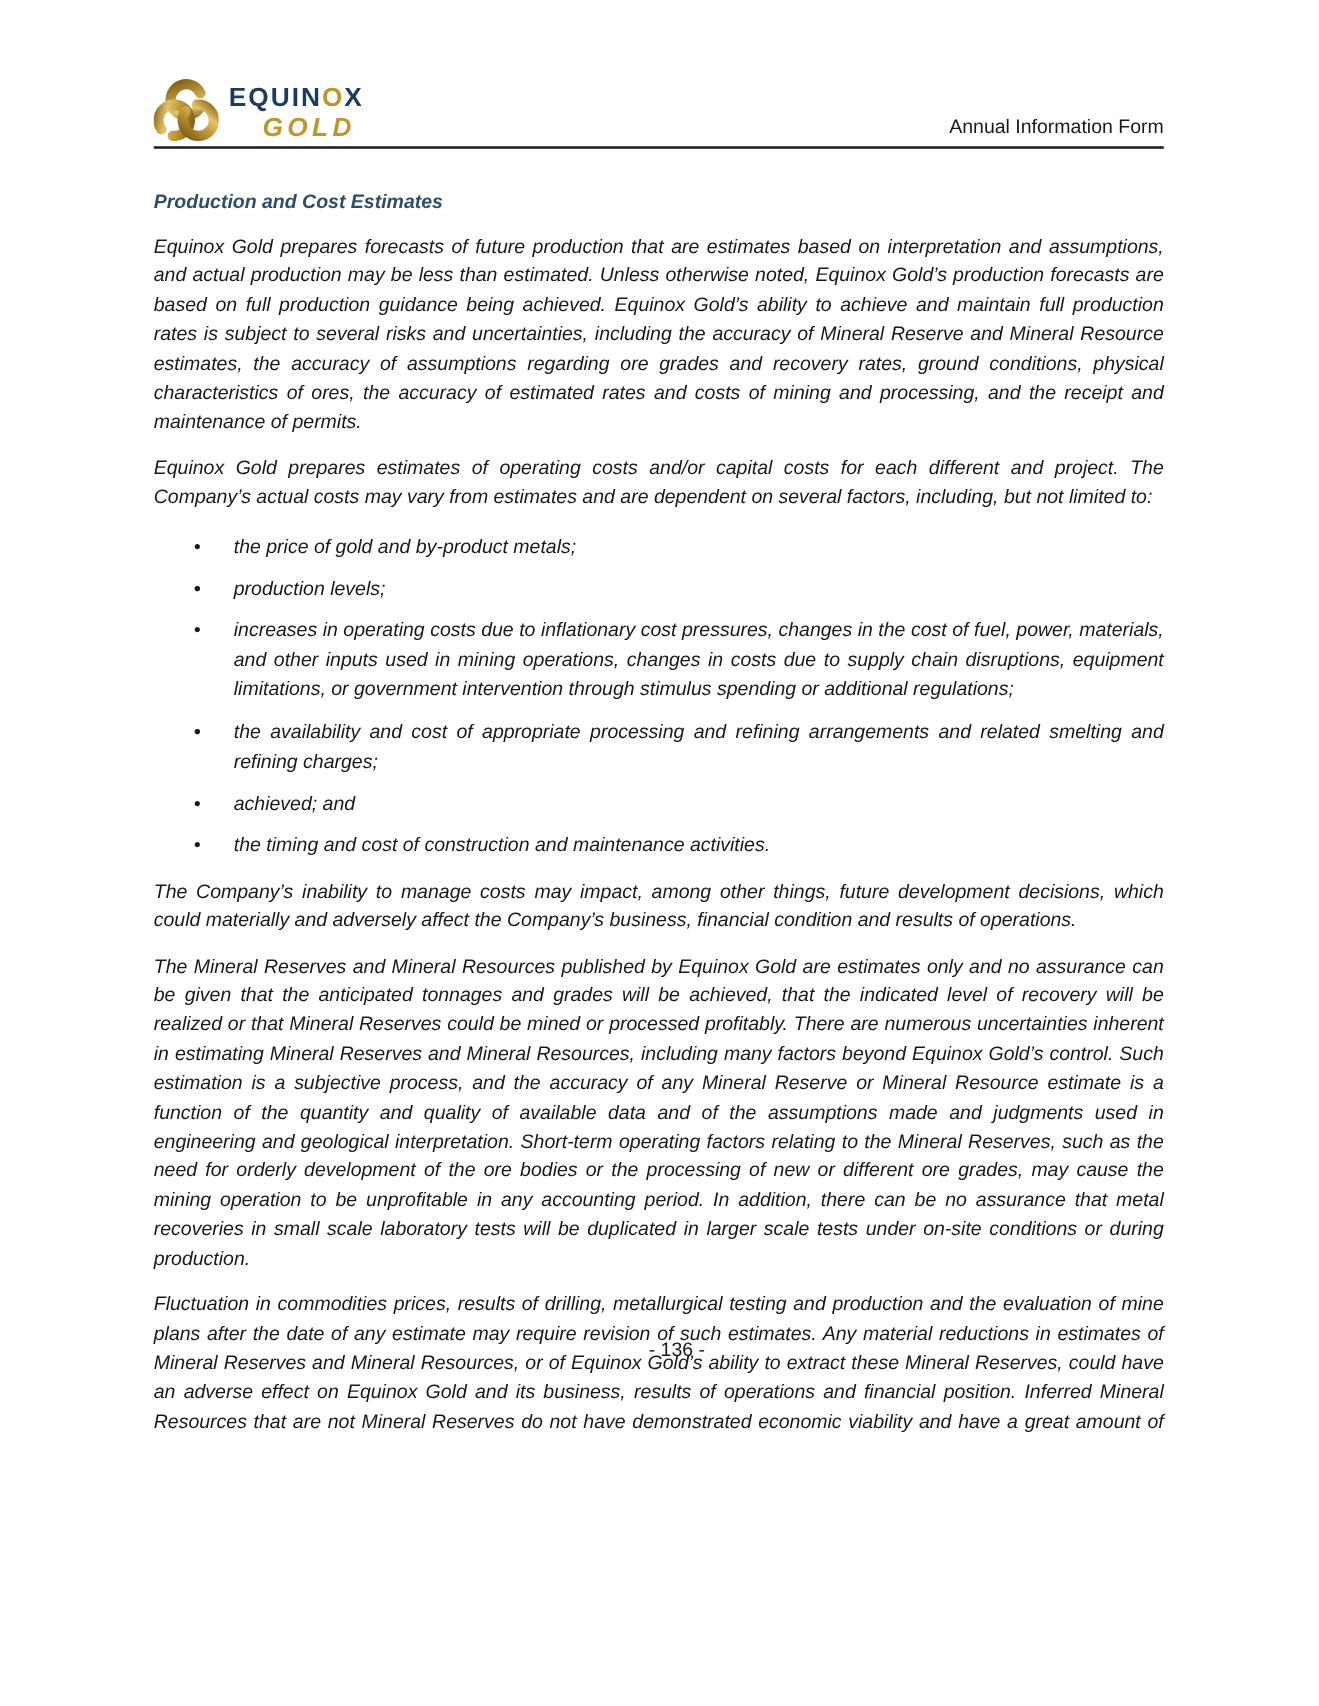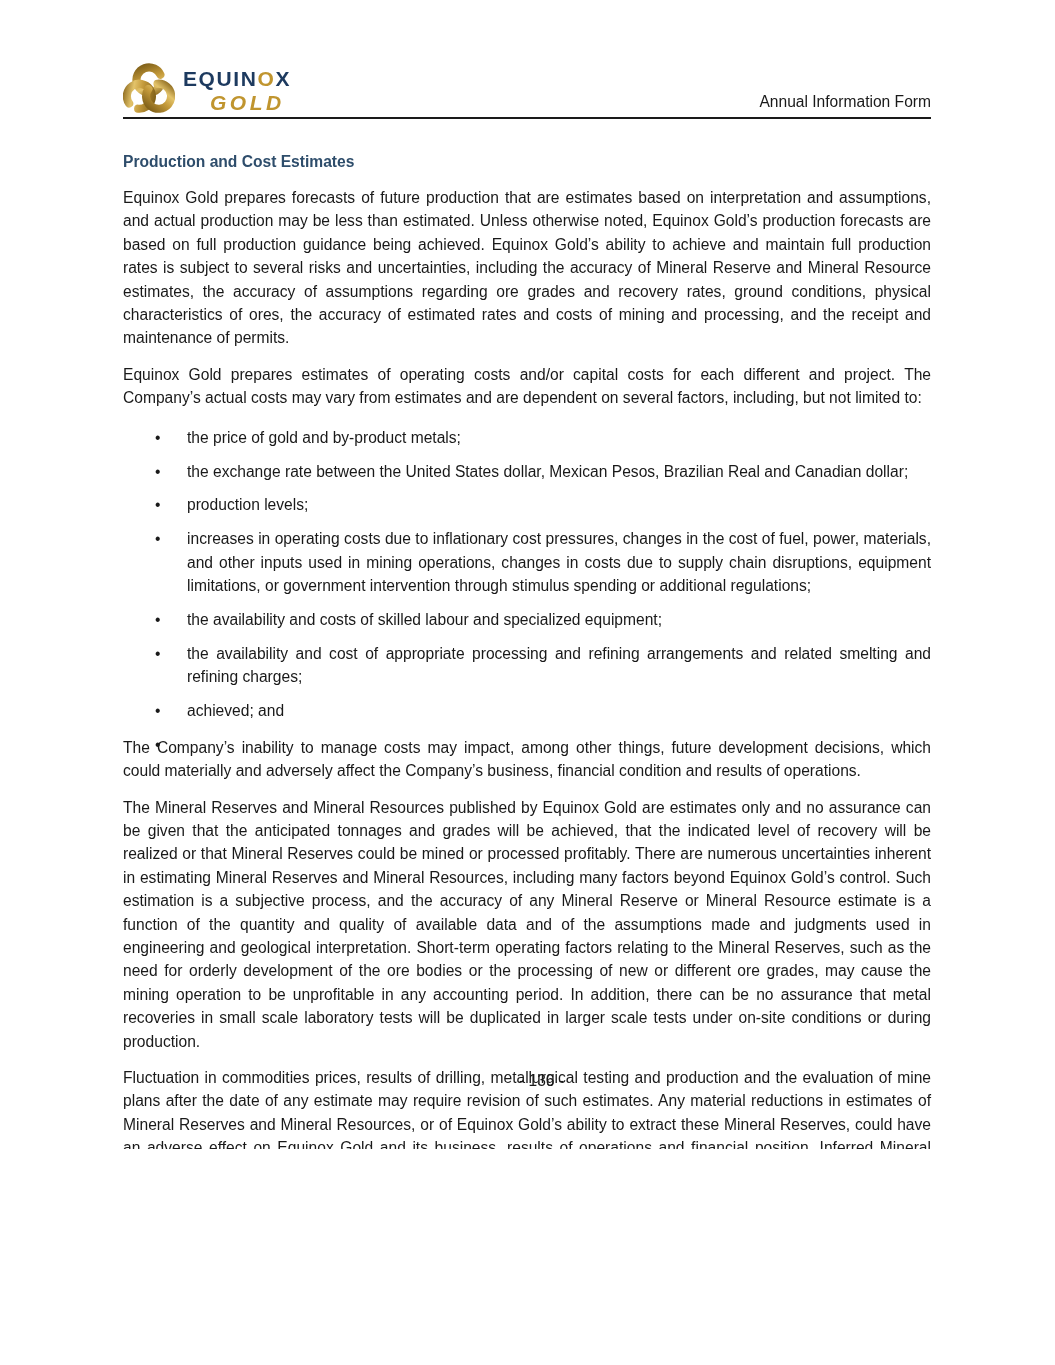--- a/index.html
+++ b/index.html
@@ -29,21 +29,21 @@
   .logo-line1 {
     font-size: 21px; font-weight: bold; letter-spacing: 1.6px;
     color: #1d3a5f; line-height: 1.05; white-space: nowrap;
   }
   .gold-letter { color: #c0952f; }
   .logo-line2 {
     font-size: 21px; font-weight: bold; letter-spacing: 3.5px;
     color: #c0952f; line-height: 1.05; padding-left: 27px; margin-top: 2px; font-style: italic;
   }
   .doc-title { font-size: 15.6px; color: #1a1a1a; padding-bottom: 4px; margin-left: 12px; }
-  .content { padding: 0 124px 0 123px; }
+  .content { padding: 0 124px 0 123px; font-style: italic; }
   .section-heading {
     color: #2e4d6b; font-weight: bold; font-size: 15.6px;
     margin: 31px 0 0 0; line-height: 23px;
   }
   .para { margin: 13px 0 0 0; text-align: justify; }
   .bullet-list { list-style: none; margin: 16px 0 0 0; padding: 0; }
   .bullet-list li {
     position: relative; padding-left: 64px; text-align: justify;
     margin-top: 10.5px;
   }
@@ -83,27 +83,27 @@
   </div>
 
   <div class="content">
     <div class="section-heading">Production and Cost Estimates</div>
 
     <p class="para">Equinox Gold prepares forecasts of future production that are estimates based on interpretation and assumptions, and actual production may be less than estimated. Unless otherwise noted, Equinox Gold’s production forecasts are based on full production guidance being achieved. Equinox Gold’s ability to achieve and maintain full production rates is subject to several risks and uncertainties, including the accuracy of Mineral Reserve and Mineral Resource estimates, the accuracy of assumptions regarding ore grades and recovery rates, ground conditions, physical characteristics of ores, the accuracy of estimated rates and costs of mining and processing, and the receipt and maintenance of permits.</p>
     <p class="para">Equinox Gold prepares estimates of operating costs and/or capital costs for each different and project. The Company’s actual costs may vary from estimates and are dependent on several factors, including, but not limited to:</p>
 
     <ul class="bullet-list">
       <li><span class="bullet-glyph">•</span><span>the price of gold and by-product metals;</span></li>
-      <li><span class="bullet-glyph">•</span><span>the exchange rate between the United States dollar, Mexican Pesos, Brazilian Real and Canadian dollar;</span></li>
+      <li><span class="bullet-glyph">•</span></li>
       <li><span class="bullet-glyph">•</span><span>production levels;</span></li>
       <li><span class="bullet-glyph">•</span><span>increases in operating costs due to inflationary cost pressures, changes in the cost of fuel, power, materials, and other inputs used in mining operations, changes in costs due to supply chain disruptions, equipment limitations, or government intervention through stimulus spending or additional regulations;</span></li>
-      <li><span class="bullet-glyph">•</span><span>the availability and costs of skilled labour and specialized equipment;</span></li>
+      <li><span class="bullet-glyph">•</span></li>
       <li><span class="bullet-glyph">•</span><span>the availability and cost of appropriate processing and refining arrangements and related smelting and refining charges;</span></li>
       <li><span class="bullet-glyph">•</span><span>achieved; and</span></li>
-      <li><span class="bullet-glyph">•</span></li>
+      <li><span class="bullet-glyph">•</span><span>the timing and cost of construction and maintenance activities.</span></li>
     </ul>
 
     <p class="para">The Company’s inability to manage costs may impact, among other things, future development decisions, which could materially and adversely affect the Company’s business, financial condition and results of operations.</p>
 
 
     <p class="para">The Mineral Reserves and Mineral Resources published by Equinox Gold are estimates only and no assurance can be given that the anticipated tonnages and grades will be achieved, that the indicated level of recovery will be realized or that Mineral Reserves could be mined or processed profitably. There are numerous uncertainties inherent in estimating Mineral Reserves and Mineral Resources, including many factors beyond Equinox Gold’s control. Such estimation is a subjective process, and the accuracy of any Mineral Reserve or Mineral Resource estimate is a function of the quantity and quality of available data and of the assumptions made and judgments used in engineering and geological interpretation. Short-term operating factors relating to the Mineral Reserves, such as the need for orderly development of the ore bodies or the processing of new or different ore grades, may cause the mining operation to be unprofitable in any accounting period. In addition, there can be no assurance that metal recoveries in small scale laboratory tests will be duplicated in larger scale tests under on-site conditions or during production.</p>
     <p class="para">Fluctuation in commodities prices, results of drilling, metallurgical testing and production and the evaluation of mine plans after the date of any estimate may require revision of such estimates. Any material reductions in estimates of Mineral Reserves and Mineral Resources, or of Equinox Gold’s ability to extract these Mineral Reserves, could have an adverse effect on Equinox Gold and its business, results of operations and financial position. Inferred Mineral Resources that are not Mineral Reserves do not have demonstrated economic viability and have a great amount of uncertainty as to their existence, and great uncertainty as to their economic and legal feasibility to mine. A significant</p>
   </div>
 
   <div class="page-footer">

